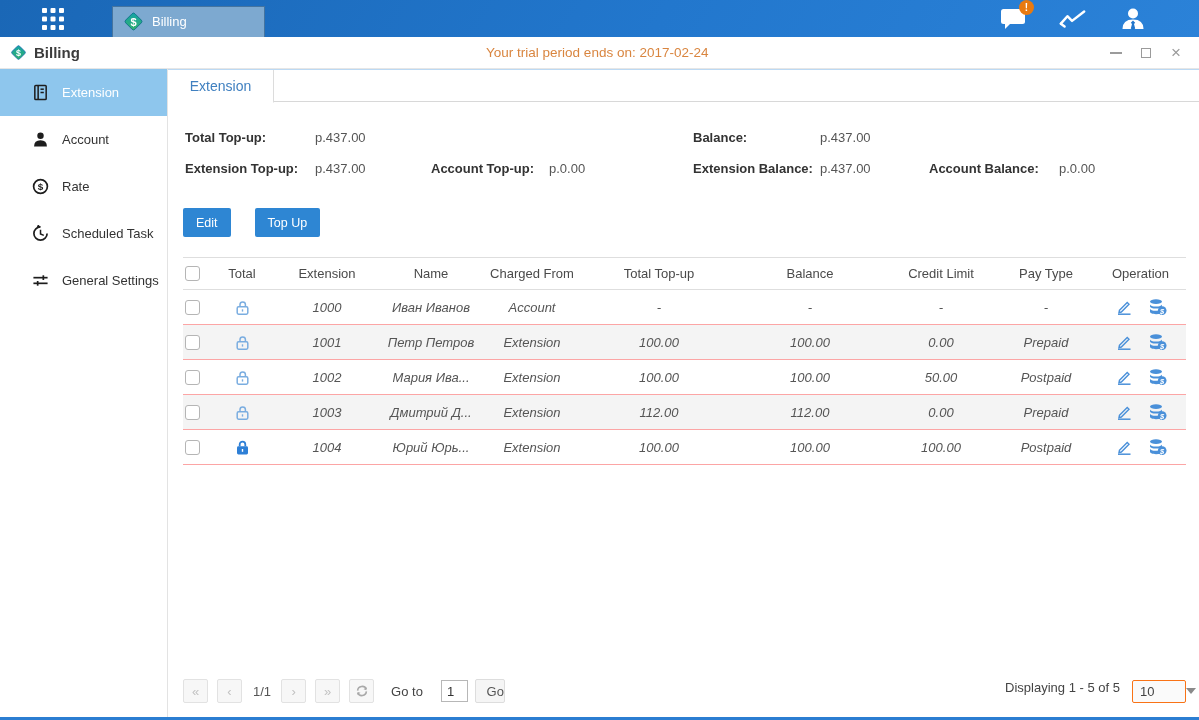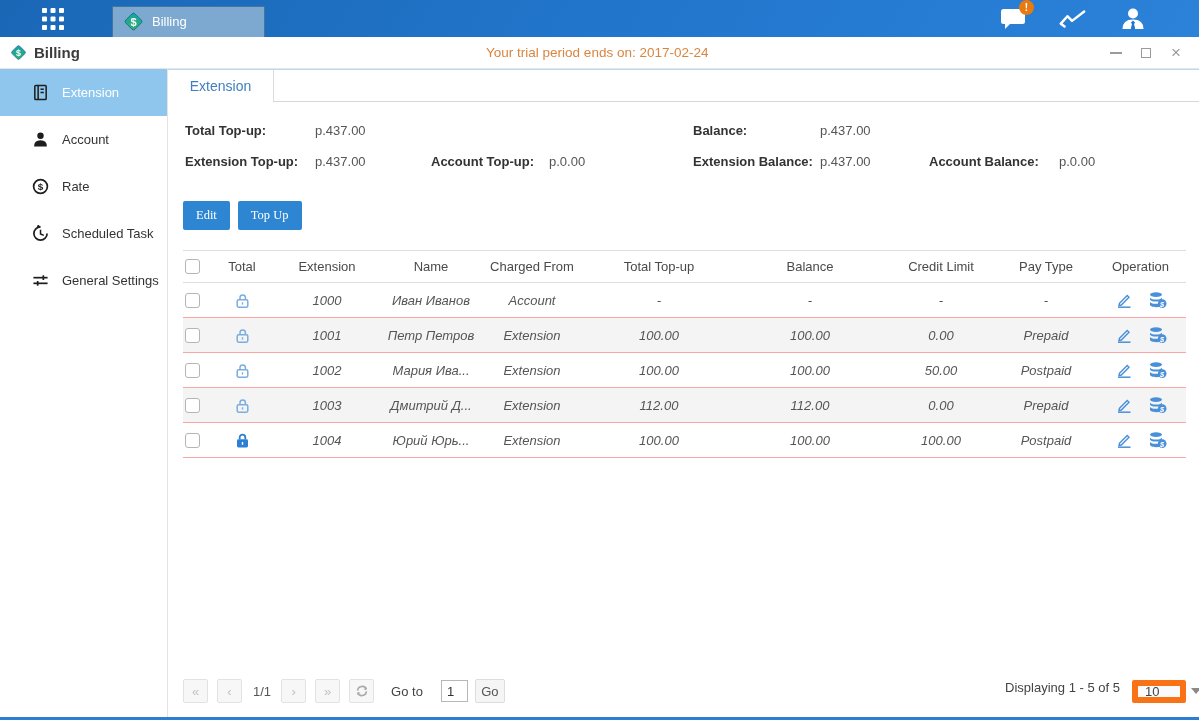--- a/index.html
+++ b/index.html
@@ -42,25 +42,25 @@
 
   
   .main { flex:1; display:flex; flex-direction:column; min-width:0; }
   .tabbar { height:33px; border-bottom:1px solid #d8d8d8; border-top:1px solid #bcd9f3; display:flex; flex:0 0 auto; }
   .tab { width:106px; height:33px; margin-bottom:-1px; background:#fff; border-right:1px solid #dcdcdc;
     border-bottom:1px solid #fff; display:flex; align-items:center; justify-content:center;
     color:#4080c0; font-size:14px; cursor:pointer; }
 
   .content { flex:1; display:flex; flex-direction:column; padding:0 13px 0 15px; min-height:0; }
 
-  .summary { position:relative; height:64px; margin-top:21px; font-size:13px; color:#555; flex:0 0 auto; }
+  .summary { position:relative; height:64px; margin-top:28px; font-size:13px; color:#555; flex:0 0 auto; }
   .summary b { color:#333; }
   .s-abs { position:absolute; white-space:nowrap; }
 
-  .btnrow { margin-top:14px; display:flex; gap:8px; flex:0 0 auto;font-family:Liberation Serif, serif; }
+  .btnrow { margin-top:14px; display:flex; gap:24px; flex:0 0 auto; }
   .btn-blue { background:#2e86d3; color:#fff; border:none; height:29px; padding:0 13px;
     font-size:12.5px; font-family:inherit; border-radius:2px; cursor:pointer; }
 
   
   .tbl { margin-top:20px; flex:0 0 auto; }
   .trow { display:grid; grid-template-columns:28px 62px 108px 100px 102px 152px 150px 112px 98px 1fr;
     align-items:center; font-size:13px; color:#555; }
   .thead { height:33px; border-top:1px solid #dedede; border-bottom:1px solid #dedede; color:#4a4a4a; }
   .tbody .trow { height:35px; border-bottom:1px solid #fca5a5;font-style:italic; }
   .tbody .trow:nth-child(even) { background:#f4f4f4; }
@@ -75,24 +75,24 @@
 
   
   .pager { margin-top:auto; flex:0 0 auto; height:44px; display:flex; align-items:center; padding-bottom:8px; }
   .pg-btn { width:25px; height:24px; background:#f7f7f7; border:1px solid #e2e2e2; border-radius:2px;
     color:#c2c2c2; font-size:13px; display:flex; align-items:center; justify-content:center; cursor:pointer; margin-right:9px; }
   .pg-ind { color:#555; font-size:13px; margin:0 10px 0 2px; }
   .goto-label { color:#444; font-size:13px; margin:0 18px 0 8px; }
   .goto-input { width:27px; height:22px; border:1px solid #b7b7b7; font-size:13px; padding-left:5px;
     font-family:inherit; color:#333; }
   .go-btn { margin-left:7px; width:30px; height:24px; background:#f5f5f5; border:1px solid #ddd;
-    border-radius:2px; color:#555; font-size:13px; font-family:inherit; cursor:pointer; }
+    border-radius:2px; color:#555; font-size:13px; font-family:inherit; cursor:pointer;text-align:right; }
   .pg-right { margin-left:auto; display:flex; align-items:flex-start; gap:12px; }
   .displaying { color:#444; font-size:13px; }
-  .pagesize { width:54px; height:23px; border:6px solid #f97316; background:#fafafa; border-radius:2px;
+  .pagesize { width:54px; height:23px; border:1px solid #f97316; background:#fafafa; border-radius:2px;
     display:flex; align-items:center; padding:0 7px; cursor:pointer; color:#444; font-size:13px;gap:32px; }
   .caret { margin-left:auto; width:0; height:0; border-left:5px solid transparent; border-right:5px solid transparent; border-top:6px solid #8a8a8a; }
 
   .desktop-strip { height:3px; background:#2b7ed2; }
 </style>
 </head>
 <body>
 
 <div class="topbar">
   <div class="appgrid">

